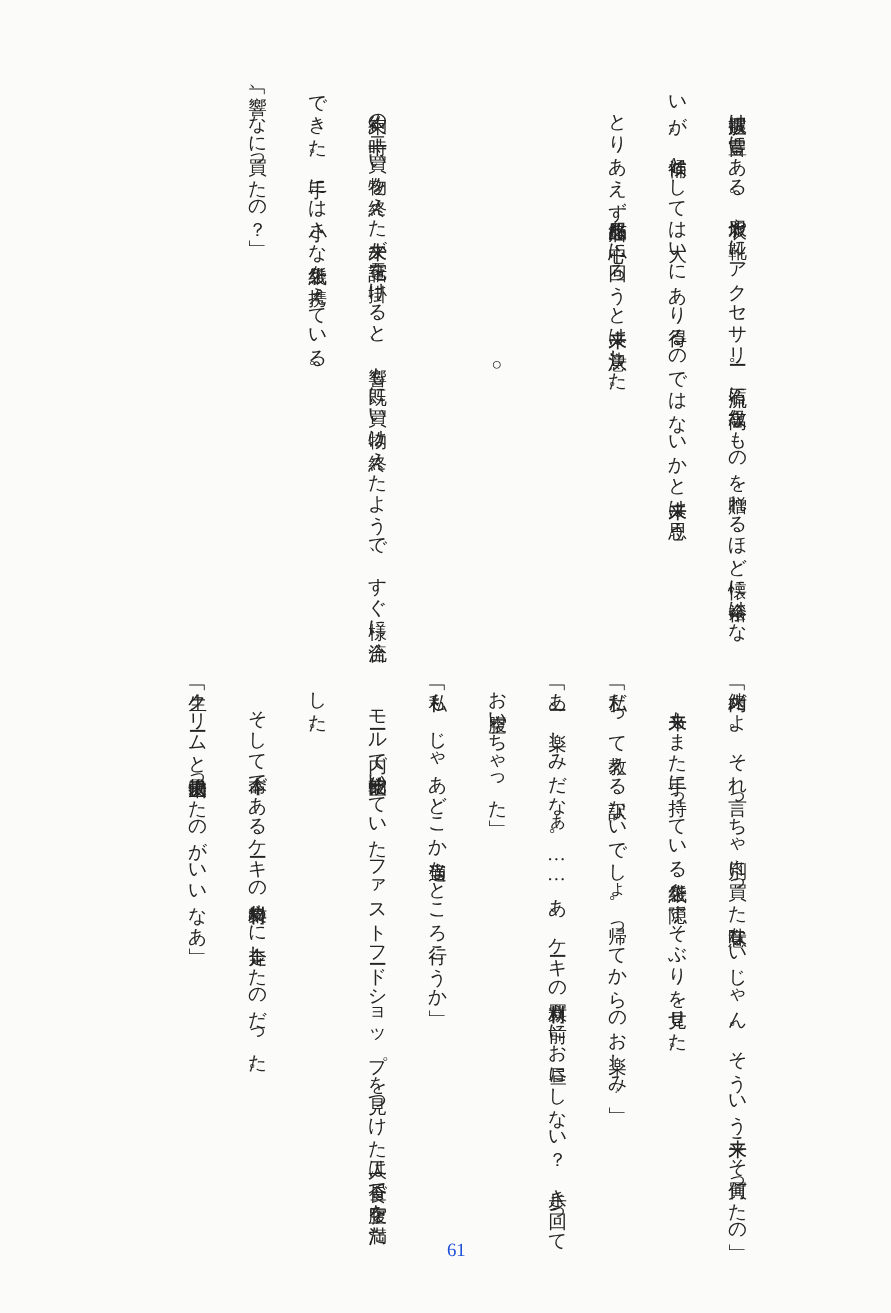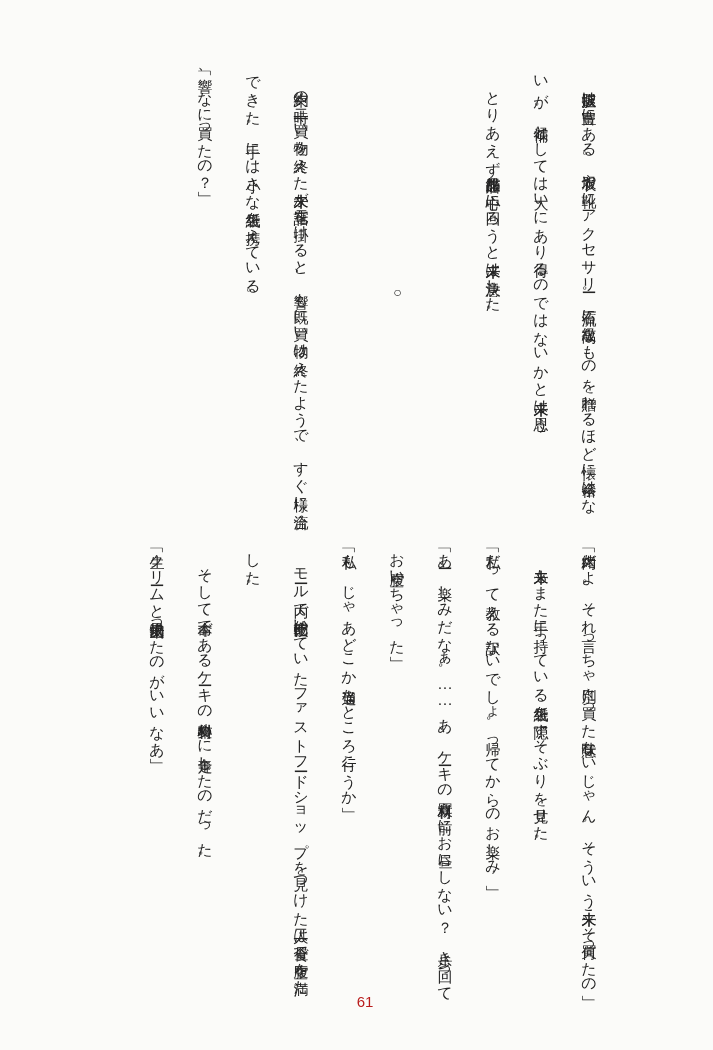--- a/index.html
+++ b/index.html
@@ -46,23 +46,23 @@
   .note {
     font-size: 8px;
     letter-spacing: 0;
   }
   .page-number {
     position: absolute;
     top: 993px;
     left: 340px;
     width: 50px;
     text-align: center;
-    font-family: Liberation Sans, sans-serif;
+    font-family: Liberation Serif, serif;
     font-size: 15px;
-    color: #b91c1c;
+    color: #1d4ed8;
   }
 </style>
 </head>
 <body>
 
 <div class="page">
   <div class="text-section top">
       <p class="para narrative indent">選択肢は豊富にある。衣服や靴にアクセサリー。流石に高級なものを贈れるほど懐に余裕はないが。候補としては大いにあり得るのではないかと未来は思う。</p>
       <p class="para narrative indent">とりあえず服飾品店を中心に回ろうと未来は決意した。</p>
       <p class="para separator">○</p>

